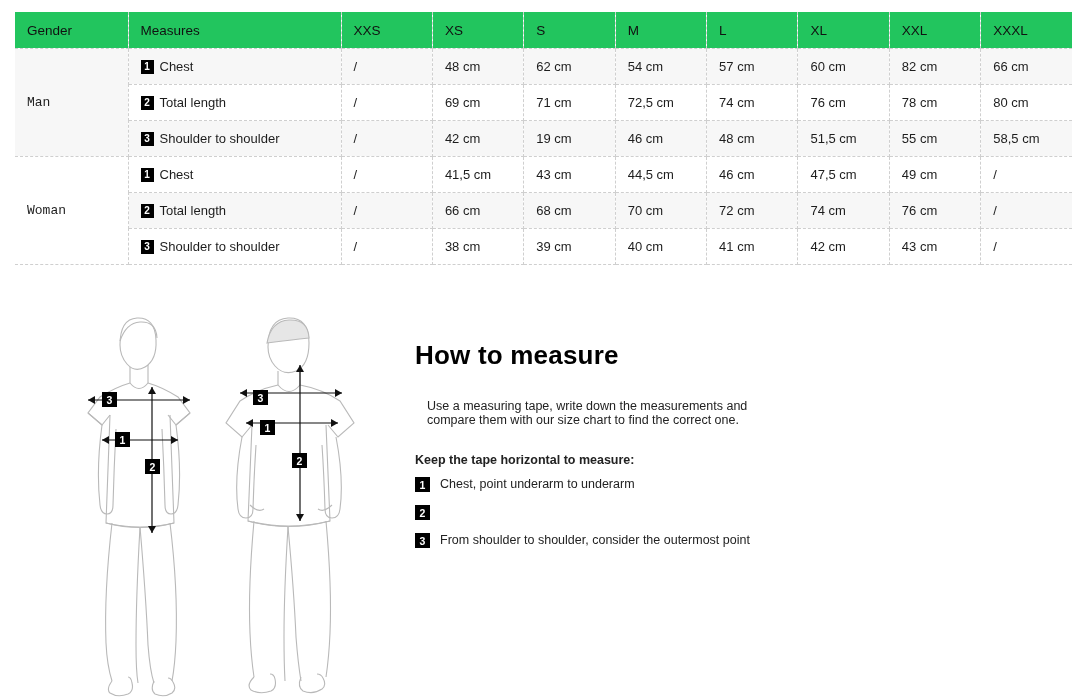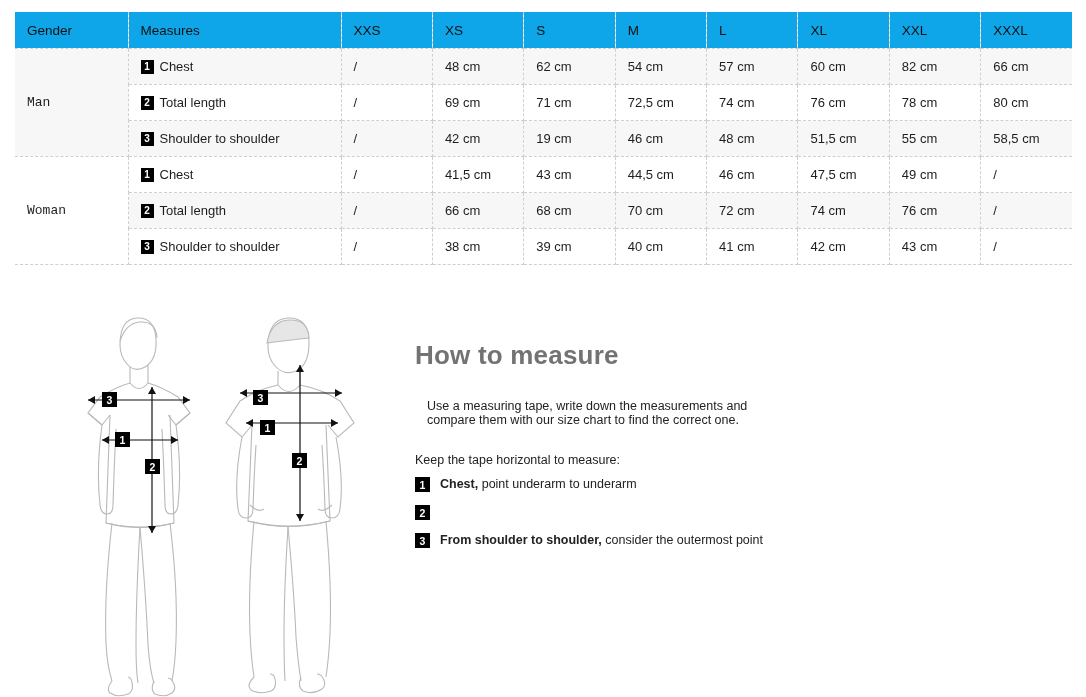--- a/index.html
+++ b/index.html
@@ -45,21 +45,21 @@
     vertical-align: middle;
     color: #1d1d1d;
     white-space: nowrap;
     overflow: hidden;
   }
   table.size-chart thead th {
     height: 36px;
     font-size: 13.5px;
     color: #111;
     border-top: none;
-    background: #0ea5e9;
+    background: #22c55e;
   }
   table.size-chart thead th:first-child,
   table.size-chart tbody td.gender-cell {
     border-left: none;
   }
   table.size-chart thead th:last-child,
   table.size-chart tbody td:last-child {
     border-right: none;
   }
   col.c-gender { width: 113px; }
@@ -118,53 +118,54 @@
     position: absolute;
     left: 415px;
     top: 40px;
     width: 600px;
   }
   .howto h2 {
     margin: 0 0 28px 0;
     font-size: 26px;
     font-weight: bold;
     letter-spacing: 0.2px;
-    color: #737373;
+    color: #000000;
   }
   .howto p.intro {
     margin: 12px;
     font-size: 12.5px;
     line-height: 1.13;
     color: #222;
   }
   .howto p.keep {
     margin: 26px 0 10px 0;
     font-size: 12.5px;
     color: #222;
+    font-weight: bold;
   }
   .measure-list {
     margin: 0;
     padding: 0;
     list-style: none;
   }
   .measure-list li {
     display: flex;
     align-items: flex-start;
     gap: 10px;
     margin-bottom: 13px;
     font-size: 12.5px;
     color: #222;
   }
   .measure-list .num-badge {
     width: 15px;
     height: 15px;
     font-size: 10.5px;
     margin-top: 0px;
   }
-  .measure-list .txt b { font-weight: bold; margin-top: 13px; }
+  .measure-list .txt b { font-weight: normal; margin-top: 13px; }
   .howto p.tolerance {
     margin: 18px 0 0 0;
     font-size: 12px;
     color: #222;
   }
 
   .badge-abs {
     position: absolute;
     width: 15px;
     height: 15px;

